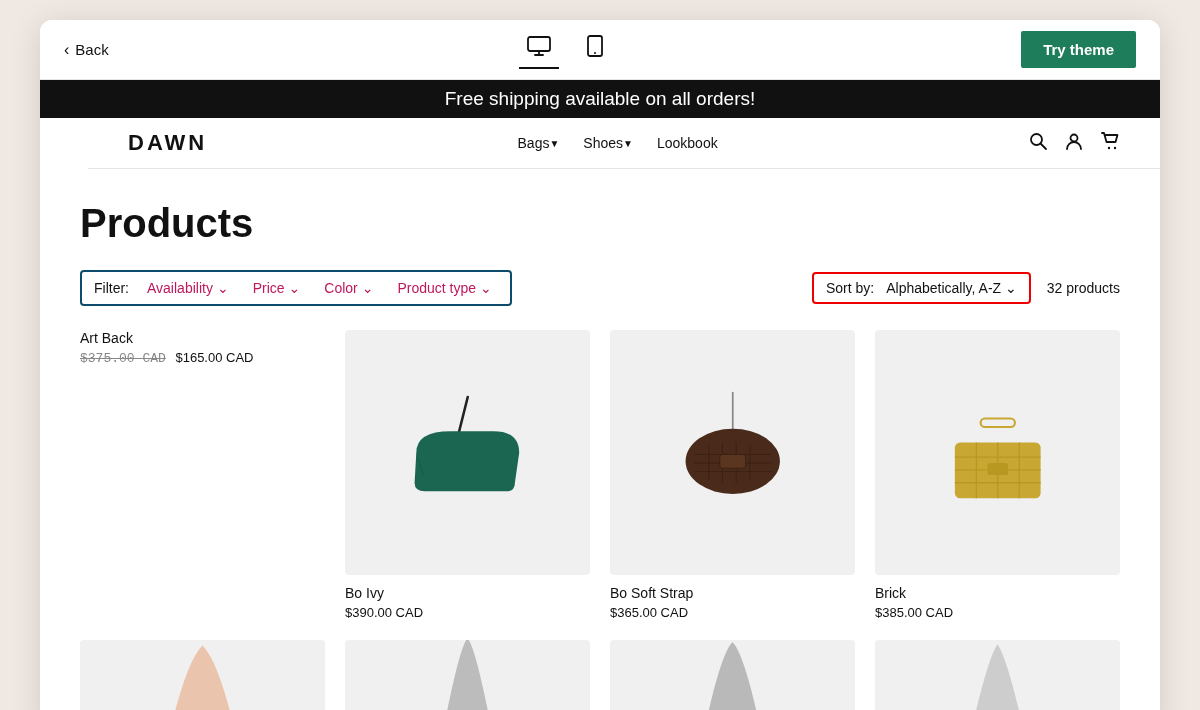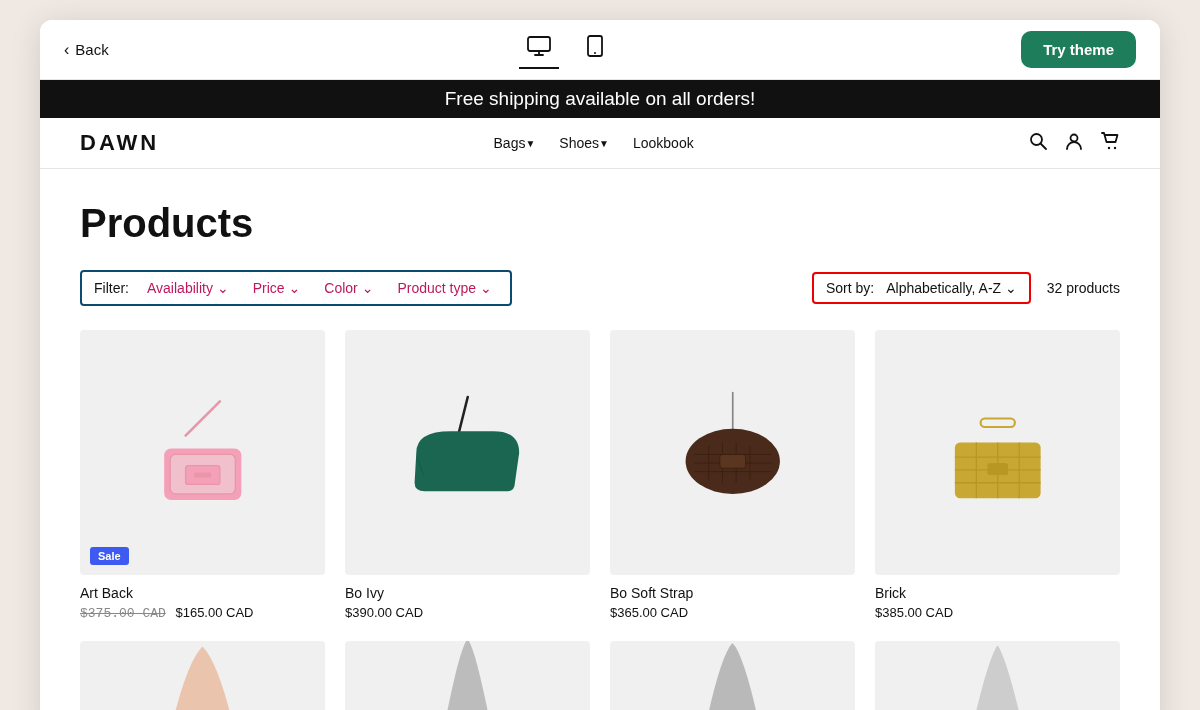--- a/index.html
+++ b/index.html
@@ -60,21 +60,21 @@
       color: #111;
       border-bottom: 2px solid transparent;
     }
     .device-btn.active {
       border-bottom: 2px solid #111;
     }
     .try-theme-btn {
       background: #1e7d5a;
       color: #fff;
       border: none;
-      border-radius: 10px;
+      border-radius: 2px;
       padding: 10px 22px;
       font-size: 15px;
       font-weight: 600;
       cursor: pointer;
     }
     
     .store-content {
       flex: 1;
       display: flex;
       flex-direction: column;
@@ -91,20 +91,21 @@
     }
     
     .store-nav {
       display: flex;
       align-items: center;
       justify-content: space-between;
       padding: 12px 40px;
       border-bottom: 1px solid #e5e5e5;
       background: #fff;
       flex-shrink: 0;
+      margin-left: 48px;
     }
     .store-logo {
       font-size: 22px;
       font-weight: 700;
       letter-spacing: 3px;
       color: #111;
     }
     .nav-links {
       display: flex;
       align-items: center;
@@ -376,31 +377,20 @@
               <span>⌄</span>
             </button>
           </div>
           <span class="products-count">32 products</span>
         </div>
       </div>
 
       <div class="product-grid">
 
         <div class="product-card">
-          <div class="product-image-wrap">
-            <svg viewBox="0 0 200 160" fill="none" xmlns="http://www.w3.org/2000/svg">
-
-              <line x1="120" y1="20" x2="80" y2="60" stroke="#e896a8" stroke-width="3" stroke-linecap="round"></line>
-              <rect x="55" y="75" width="90" height="60" rx="8" fill="#f4a0b8"></rect>
-              <rect x="62" y="82" width="76" height="46" rx="6" fill="#f0c0cc" stroke="#e896a8" stroke-width="1.5"></rect>
-              <rect x="80" y="95" width="40" height="22" rx="3" fill="#f4a0b8" stroke="#e896a8" stroke-width="1.5"></rect>
-              <rect x="90" y="103" width="20" height="6" rx="2" fill="#e896a8"></rect>
-            </svg>
-            <div class="sale-badge">Sale</div>
-          </div>
           <div class="product-name">Art Back</div>
           <div class="product-price">
             <span class="original">$375.00 CAD</span>
             <span>$165.00 CAD</span>
           </div>
         </div>
 
         <div class="product-card">
           <div class="product-image-wrap">
             <svg viewBox="0 0 200 160" fill="none" xmlns="http://www.w3.org/2000/svg">

